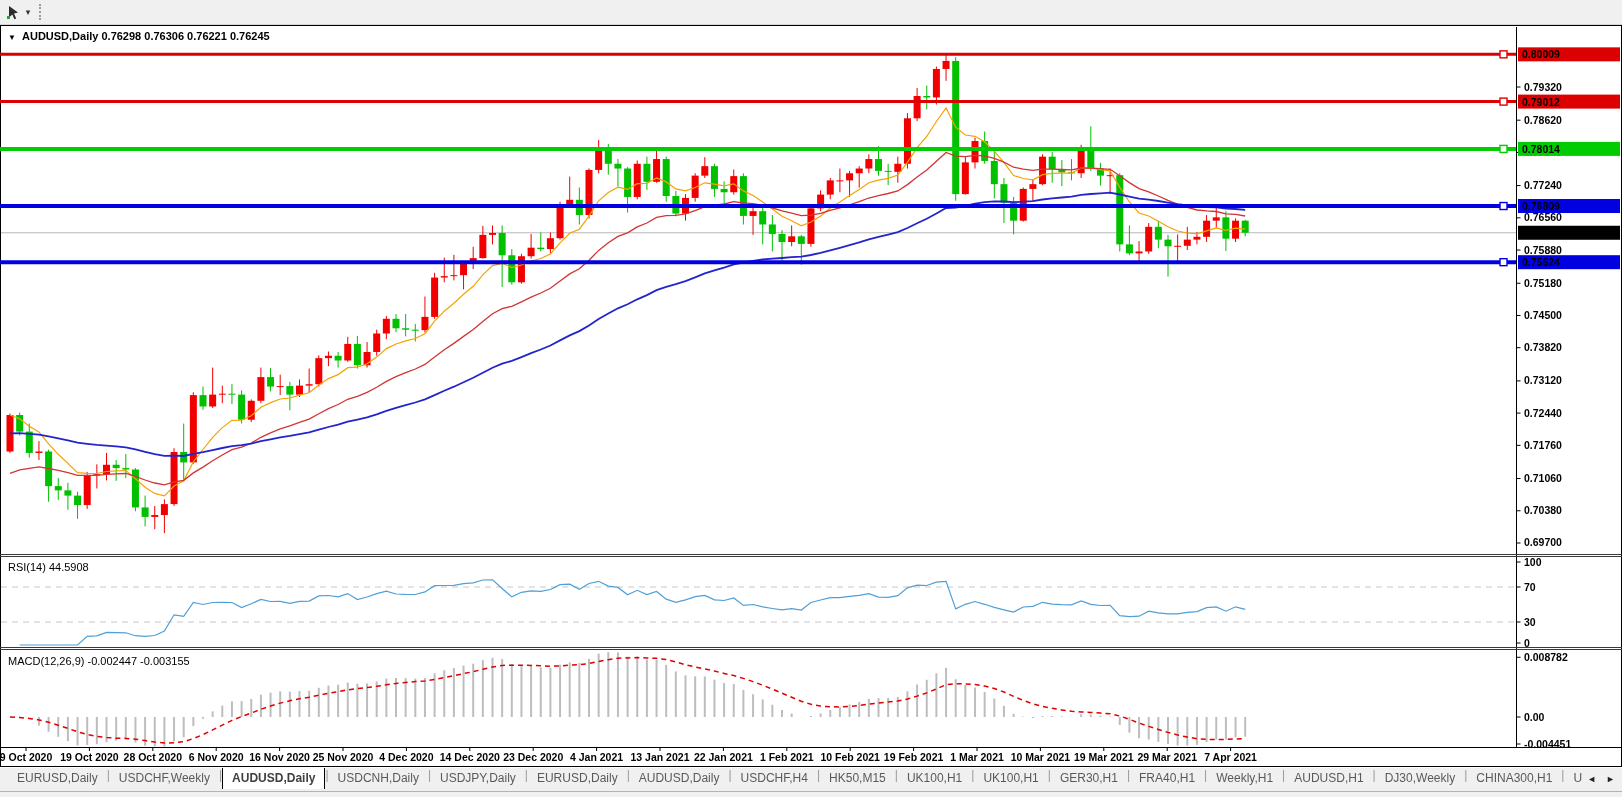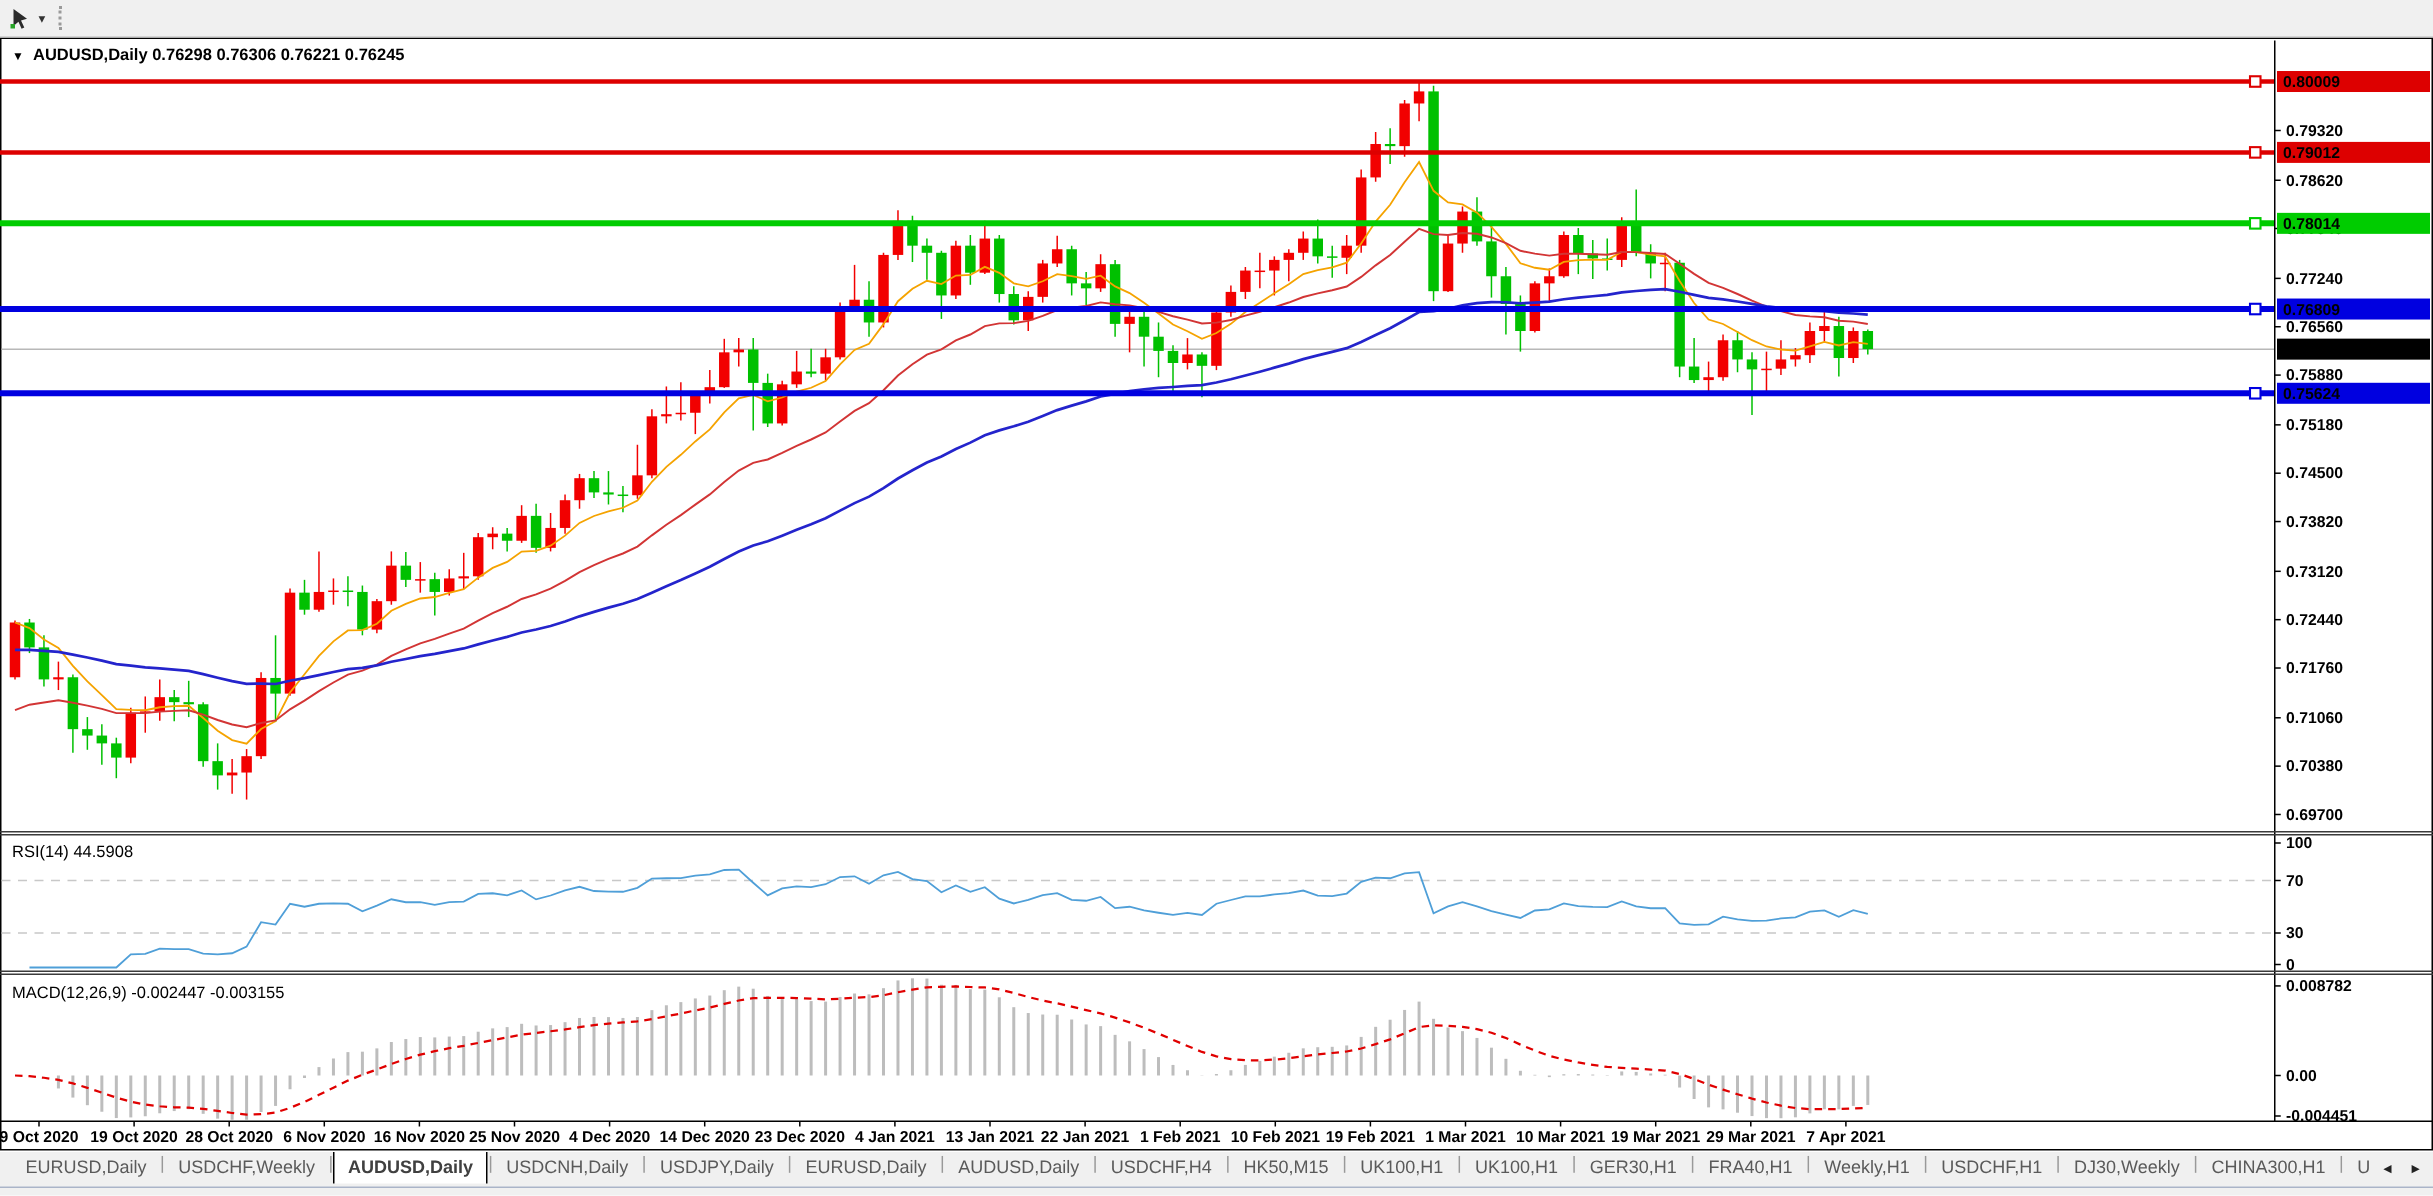--- a/index.html
+++ b/index.html
@@ -612,21 +612,21 @@
       <div class="tab">UK100,H1</div>
       <span class="tabsep">|</span>
       <div class="tab">UK100,H1</div>
       <span class="tabsep">|</span>
       <div class="tab">GER30,H1</div>
       <span class="tabsep">|</span>
       <div class="tab">FRA40,H1</div>
       <span class="tabsep">|</span>
       <div class="tab">Weekly,H1</div>
       <span class="tabsep">|</span>
-      <div class="tab">USDCHF,H1</div>
+      <div class="tab">AUDUSD,H1</div>
       <span class="tabsep">|</span>
       <div class="tab">DJ30,Weekly</div>
       <span class="tabsep">|</span>
       <div class="tab">CHINA300,H1</div>
       <span class="tabsep">|</span>
       <div class="tab">U</div>
     </div>
   <div class="tab-arrows">
     <span class="tab-arrow">◄</span>
     <span class="tab-arrow">►</span>

